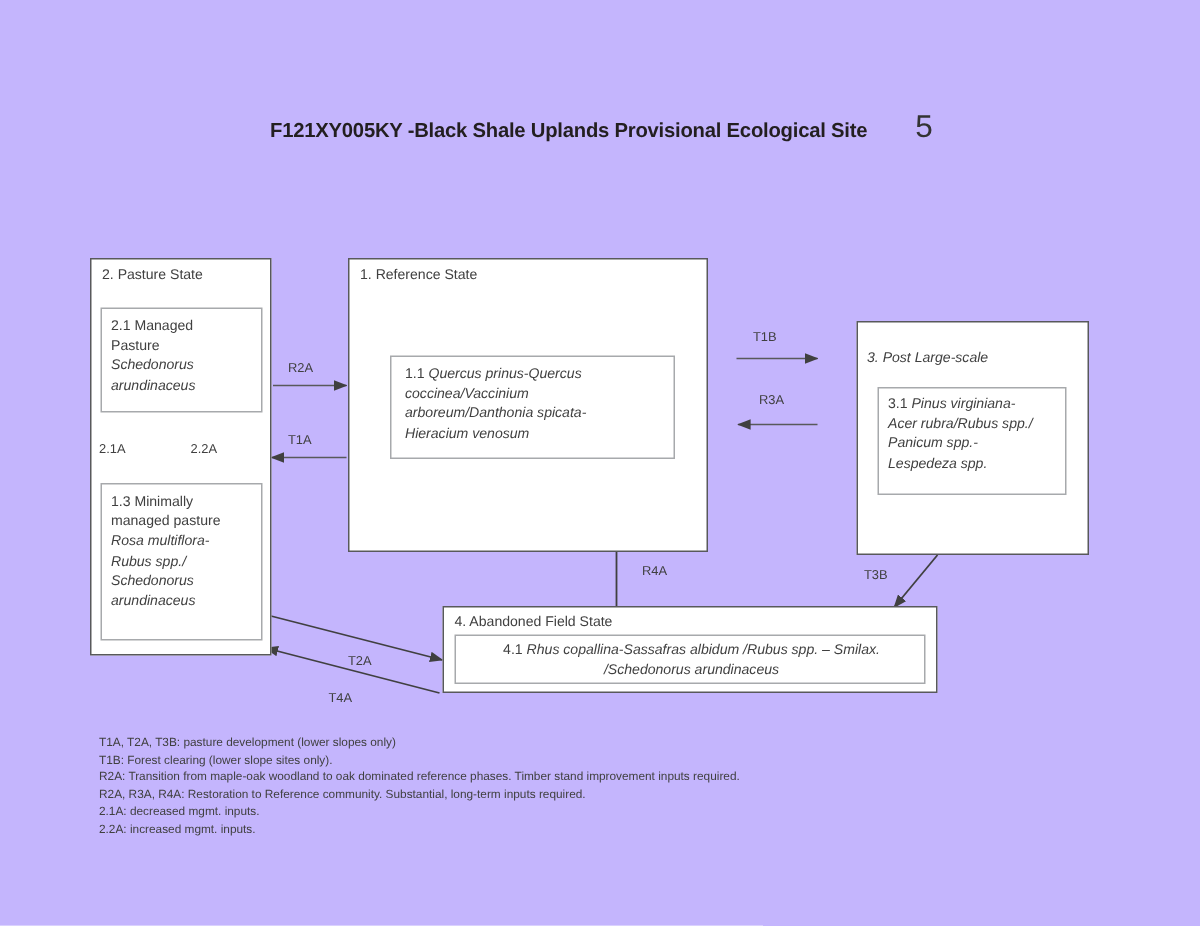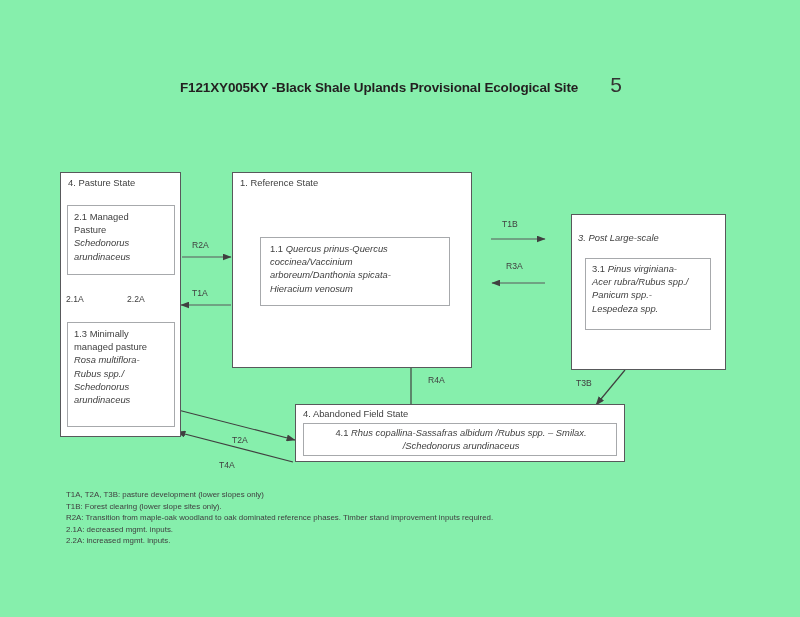--- a/index.html
+++ b/index.html
@@ -14,21 +14,21 @@
     font-family: "Liberation Sans", sans-serif;
     color: #3f3f3f;
     overflow: hidden;
   }
 
   #page {
     position: absolute;
     left: 0; top: 0;
     width: 800px;
     height: 617px;
-    background: #86efac;
+    background: #c4b5fd;
   }
 
   
   .title-row {
     position: absolute;
     left: 180px;
     top: 73px;
     display: flex;
     align-items: baseline;
   }
@@ -141,21 +141,21 @@
 
     <line x1="625" y1="370" x2="625" y2="370" stroke="#404040" stroke-width="1.2"></line>
 
     <line x1="178" y1="410" x2="295" y2="440" stroke="#404040" stroke-width="1.2" marker-end="url(#ah)"></line>
 
     <line x1="293" y1="462" x2="177" y2="432" stroke="#404040" stroke-width="1.2" marker-end="url(#ah)"></line>
   </svg>
 
   <div class="state-box" style="left:60px; top:172px; width:121px; height:265px;">
   </div>
-  <div class="state-heading" style="left:68px; top:177px; width:110px;">4. Pasture State</div>
+  <div class="state-heading" style="left:68px; top:177px; width:110px;">2. Pasture State</div>
 
   <div class="phase-box" style="left:67px; top:205px; width:108px; height:70px;"></div>
   <div class="phase-text" style="left:74px; top:210px; width:98px;">
     <span class="num">2.1 Managed</span><br>
     <span class="num">Pasture</span><br>
     <span class="sci">Schedonorus</span><br>
     <span class="sci">arundinaceus</span>
   </div>
 
   <div class="phase-box" style="left:67px; top:322px; width:108px; height:105px;"></div>
@@ -216,17 +216,18 @@
 
   <div class="tlabel" style="left:428px; top:375px;">R4A</div>
   <div class="tlabel" style="left:576px; top:378px;">T3B</div>
   <div class="tlabel" style="left:232px; top:403px;margin-top:32px;">T2A</div>
   <div class="tlabel" style="left:219px; top:460px;">T4A</div>
 
   <div class="legend">
     <div class="legend-line">T1A, T2A, T3B:  pasture development (lower slopes only)</div>
     <div class="legend-line">T1B:  Forest clearing (lower slope sites only).</div>
     <div class="legend-line">R2A:  Transition from maple-oak woodland to oak dominated reference phases.  Timber stand improvement inputs required.</div>
+    <div class="legend-line">R2A, R3A, R4A: Restoration to Reference community.  Substantial, long-term inputs required.</div>
     <div class="legend-line">2.1A: decreased mgmt. inputs.</div>
     <div class="legend-line">2.2A: increased mgmt. inputs.</div>
   </div>
 
 </div>
 
 </body></html>

